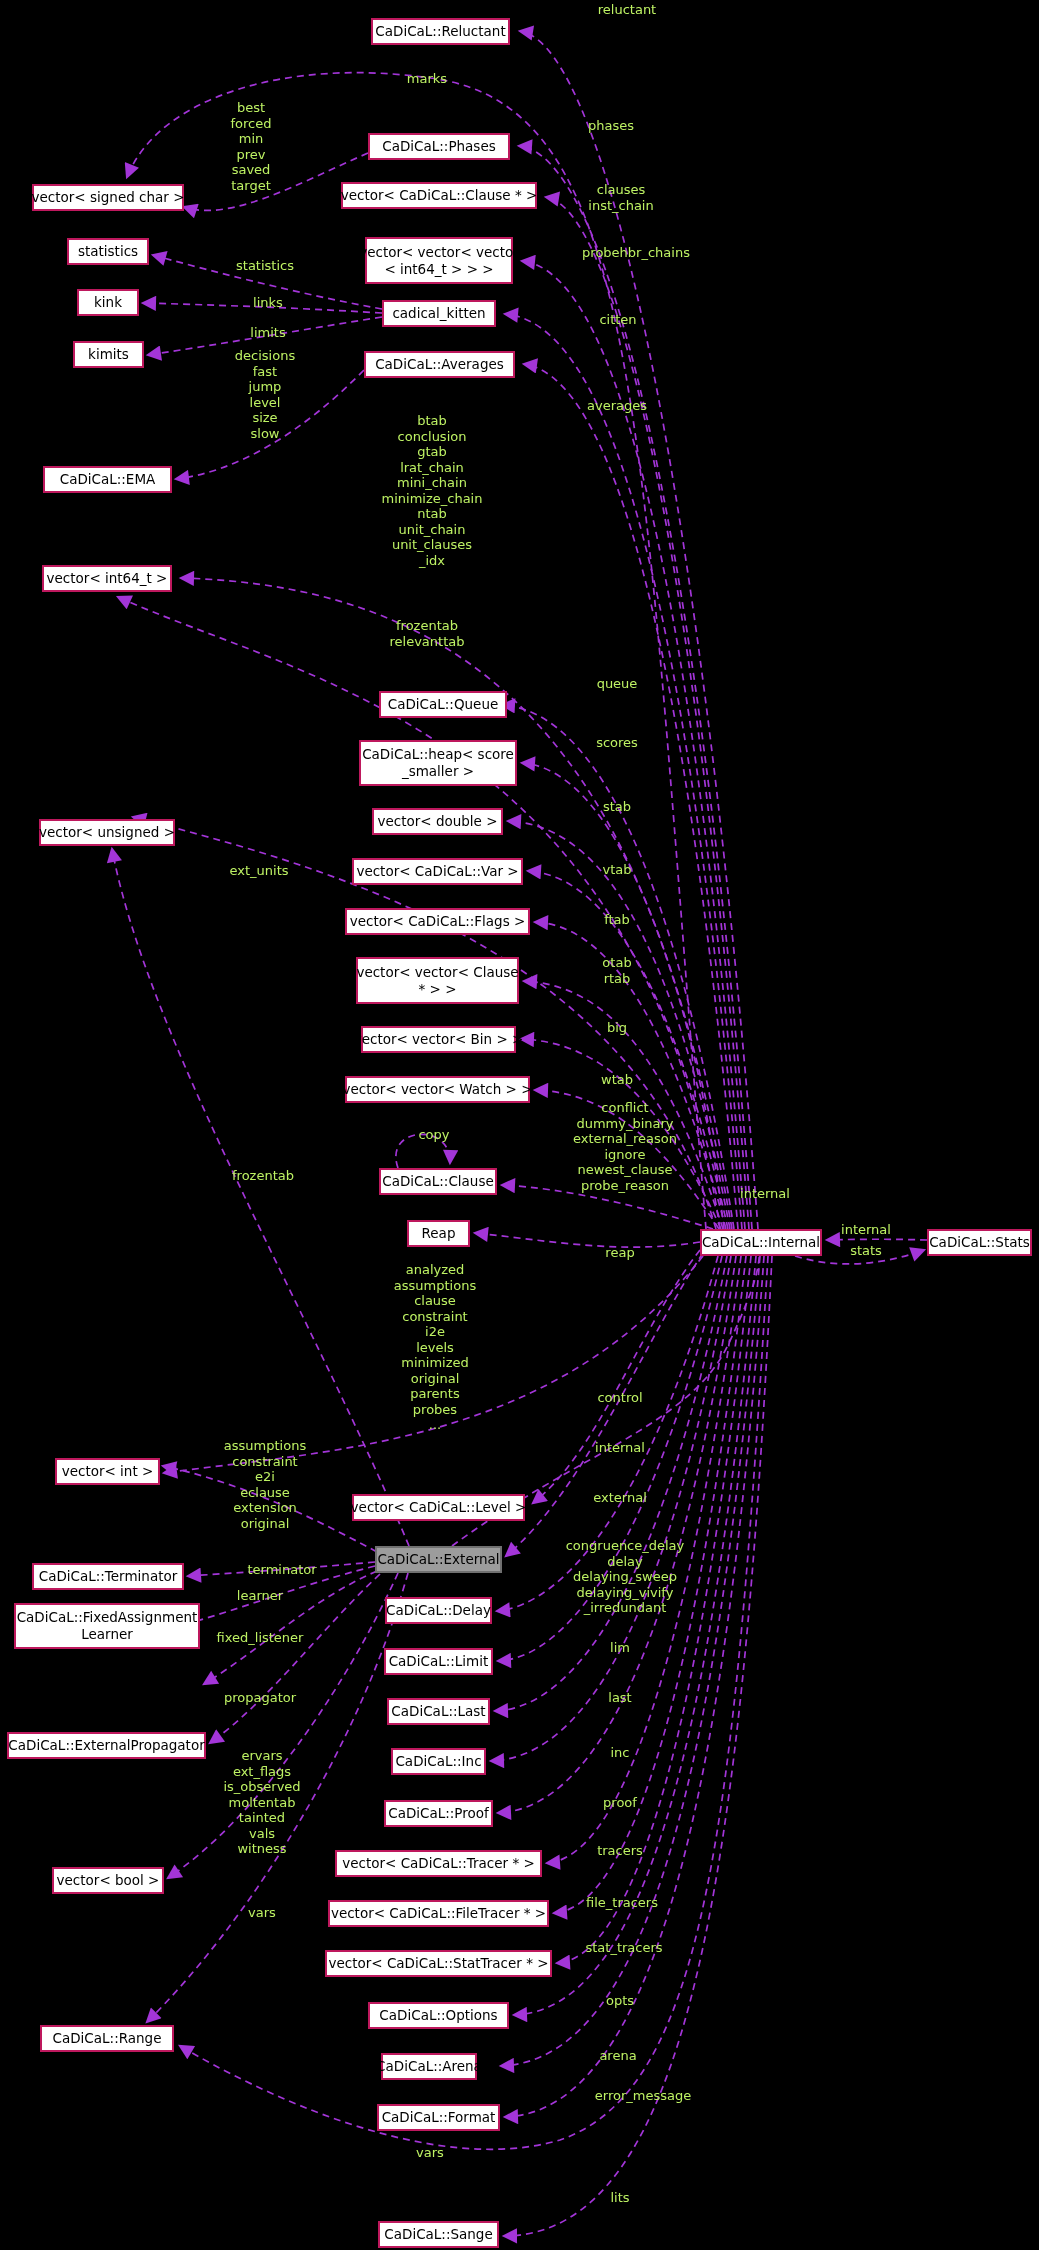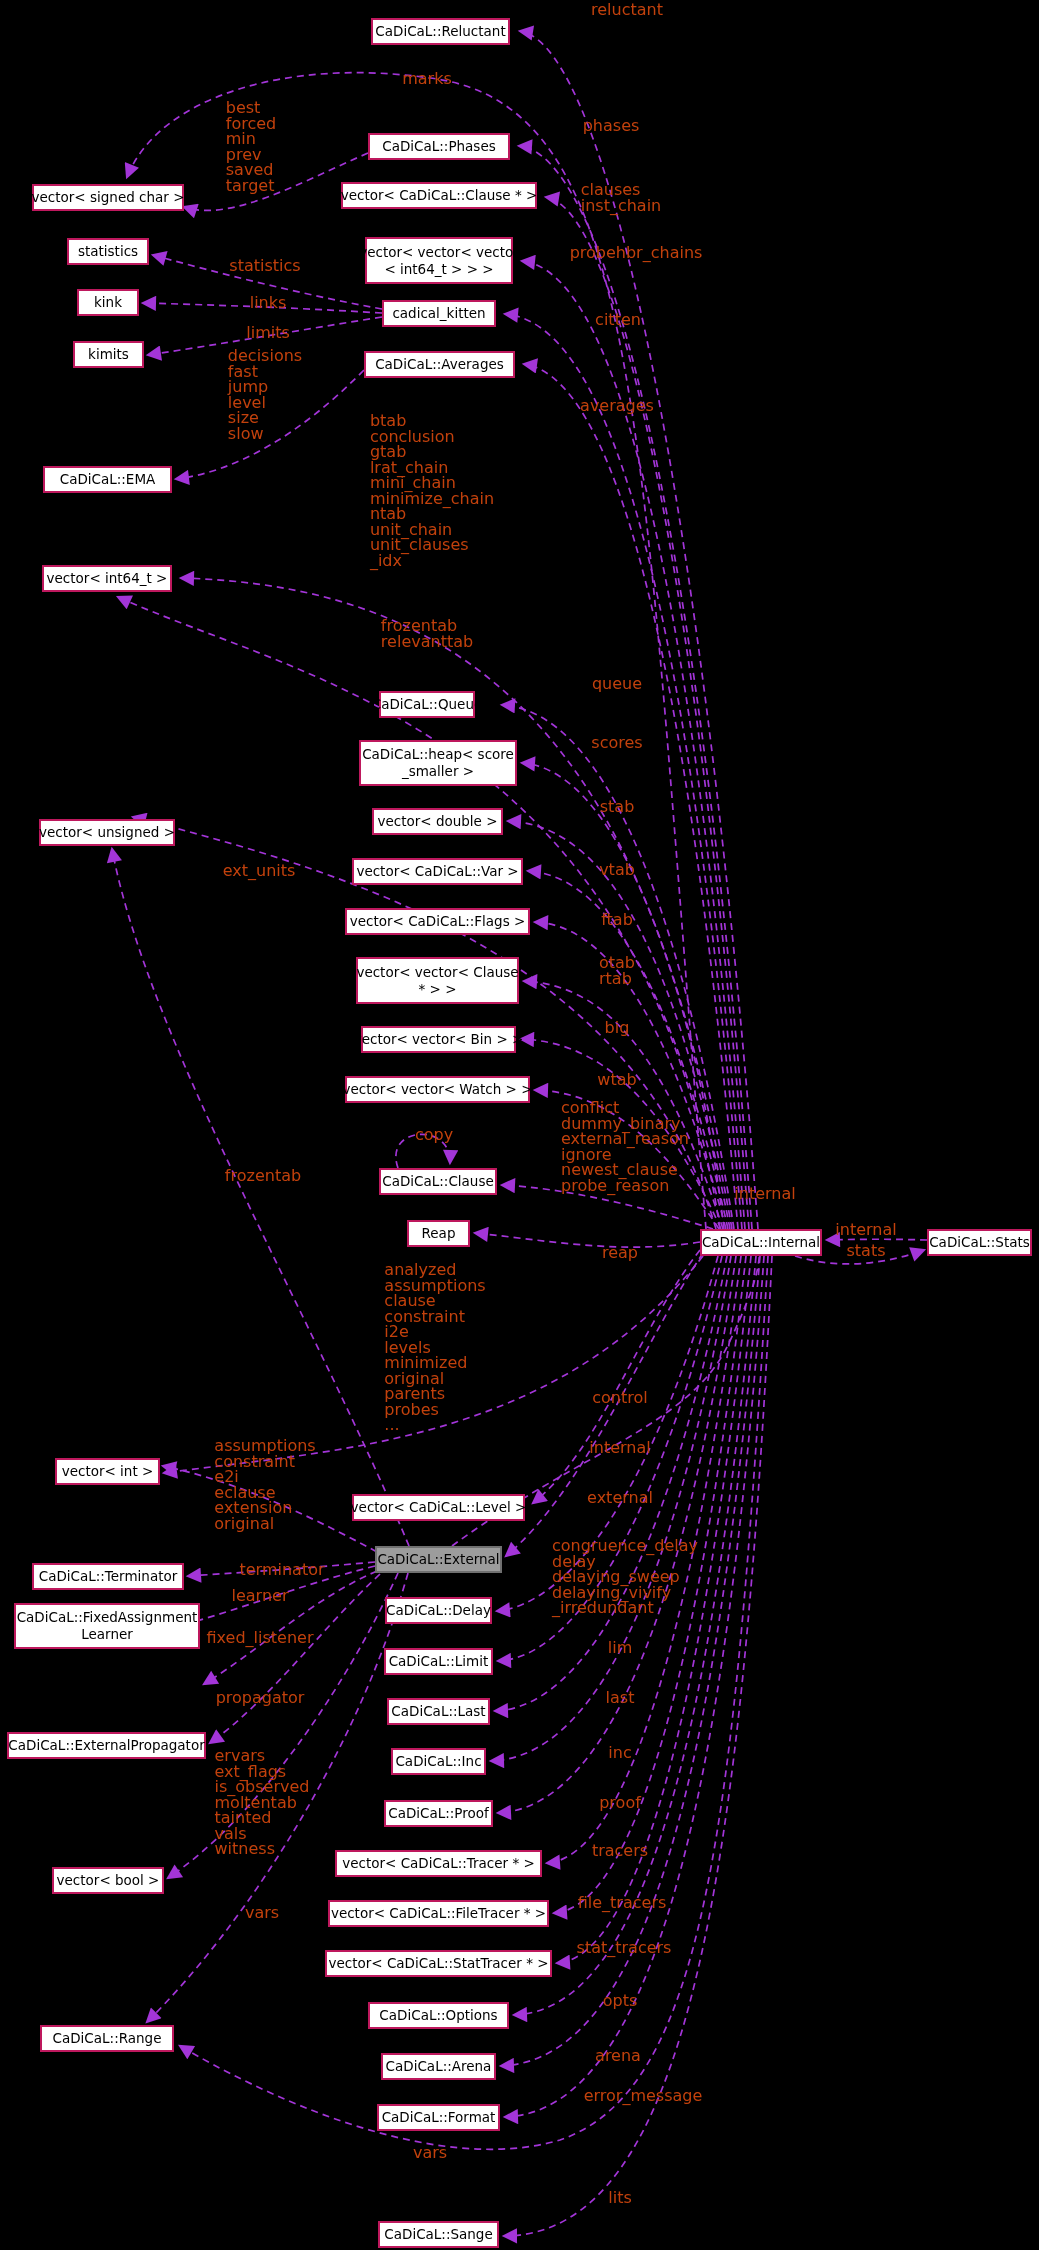--- a/index.html
+++ b/index.html
@@ -3,22 +3,22 @@
 <meta charset="utf-8">
 <style>
   html,body{margin:0;padding:0;background:#000;}
   #stage{position:relative;width:1039px;height:2250px;background:#000;overflow:hidden;
          font-family:"DejaVu Sans","Liberation Sans",sans-serif;}
   #wires{position:absolute;left:0;top:0;z-index:1;}
   .node{position:absolute;z-index:3;background:#fff;border:2px solid #be185d;color:#000;
         display:flex;flex-direction:column;align-items:center;justify-content:center;
         font-size:13.5px;line-height:17px;text-align:center;box-sizing:border-box;white-space:nowrap;}
   .node.hl{background:#9c9c9c;border-color:#707070;}
-  .elabel{position:absolute;z-index:2;color:#c2410c;font-size:16px;line-height:15.5px;
-          transform:translateX(-50%);white-space:pre-line;}
+  .elabel{position:absolute;z-index:2;color:#bef264;font-size:13px;line-height:15.5px;
+          text-align:center;transform:translateX(-50%);white-space:pre-line;}
 </style>
 </head>
 <body>
 
 <div id="stage">
   <svg id="wires" width="1039" height="2250">
     <defs>
       <marker id="ah" viewBox="0 0 10 10" refX="8.5" refY="5" markerWidth="10.5" markerHeight="9" orient="auto">
         <path d="M0,0 L10,5 L0,10 z" fill="#a335d8"></path>
       </marker>
@@ -110,21 +110,21 @@
       </div>
       <div class="node" style="left: 364px; top: 351px; width: 151px; height: 27px;">
         <div>CaDiCaL::Averages</div>
       </div>
       <div class="node" style="left: 43px; top: 466px; width: 129px; height: 27px;">
         <div>CaDiCaL::EMA</div>
       </div>
       <div class="node" style="left: 42px; top: 565px; width: 130px; height: 27px;">
         <div>vector&lt; int64_t &gt;</div>
       </div>
-      <div class="node" style="left: 379px; top: 691px; width: 96px; height: 27px;">
+      <div class="node" style="left: 379px; top: 691px; width: 128px; height: 27px;">
         <div>CaDiCaL::Queue</div>
       </div>
       <div class="node" style="left: 359px; top: 740px; width: 158px; height: 46px;">
         <div>CaDiCaL::heap&lt; score</div>
         <div>_smaller &gt;</div>
       </div>
       <div class="node" style="left: 39px; top: 819px; width: 136px; height: 27px;">
         <div>vector&lt; unsigned &gt;</div>
       </div>
       <div class="node" style="left: 372px; top: 808px; width: 131px; height: 27px;">
@@ -206,21 +206,21 @@
       </div>
       <div class="node" style="left: 325px; top: 1950px; width: 227px; height: 27px;">
         <div>vector&lt; CaDiCaL::StatTracer * &gt;</div>
       </div>
       <div class="node" style="left: 368px; top: 2002px; width: 141px; height: 27px;">
         <div>CaDiCaL::Options</div>
       </div>
       <div class="node" style="left: 40px; top: 2025px; width: 134px; height: 27px;">
         <div>CaDiCaL::Range</div>
       </div>
-      <div class="node" style="left: 381px; top: 2053px; width: 115px; height: 27px;">
+      <div class="node" style="left: 381px; top: 2053px; width: 96px; height: 27px;">
         <div>CaDiCaL::Arena</div>
       </div>
       <div class="node" style="left: 377px; top: 2104px; width: 123px; height: 27px;">
         <div>CaDiCaL::Format</div>
       </div>
       <div class="node" style="left: 378px; top: 2221px; width: 121px; height: 27px;">
         <div>CaDiCaL::Sange</div>
       </div>
     </div>
   <div id="elabels">

